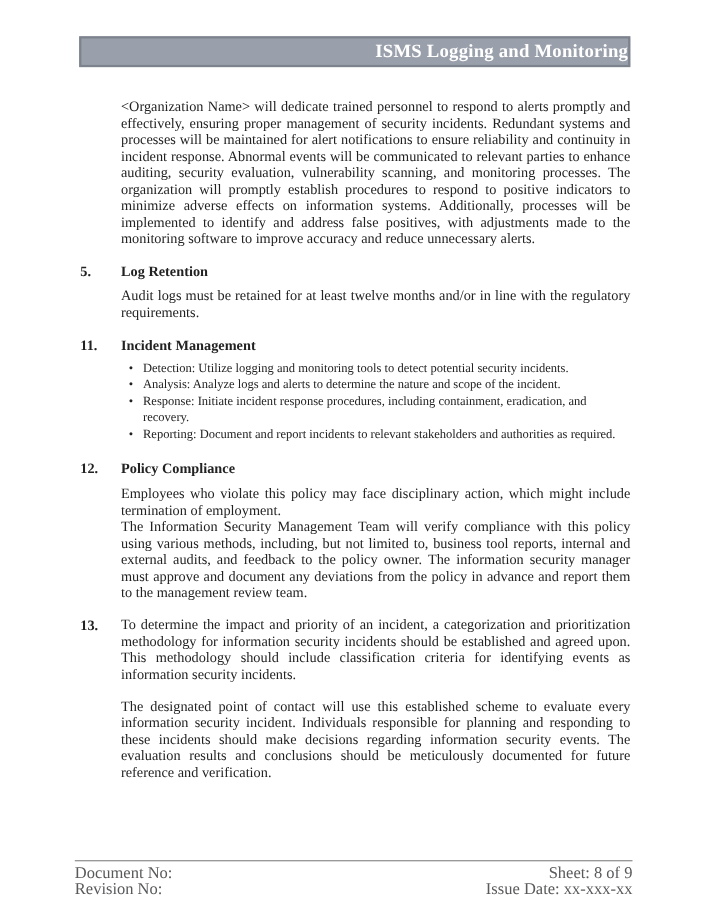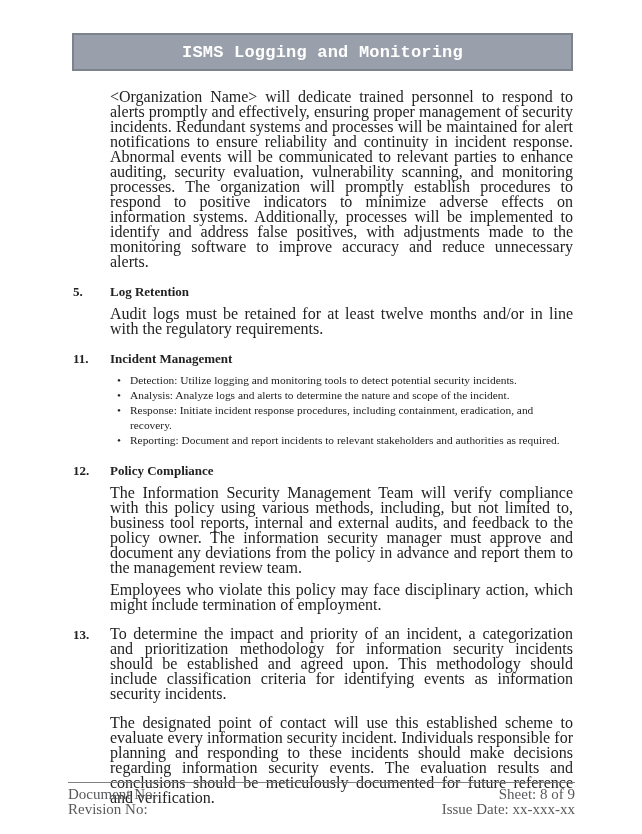--- a/index.html
+++ b/index.html
@@ -1,30 +1,30 @@
 <!DOCTYPE html>
 <html><head>
 <meta charset="utf-8">
 <style>
   html,body { margin:0; padding:0; background:#fff; }
   .page {
     position:relative; width:642px; height:834px; background:#ffffff;
     font-family:"Liberation Serif", serif; color:#222222; overflow:hidden;
   }
   .header-bar {
-    position:absolute; left:72px; top:33px; width:501px; height:38px;
+    position:absolute; left:72px; top:33px; width:501px; height:28px;
     box-sizing:border-box; background:#9aa0ab; border:2px solid #7d838d;
-    display:flex; align-items:center; justify-content:center;font-family:Liberation Mono, monospace;
+    display:flex; align-items:center; justify-content:flex-end;
   }
   .header-title {
     color:#ffffff; font-weight:bold; font-size:17px; letter-spacing:0.2px;
   }
   .content { position:absolute; left:110px; right:69px; top:89px; }
   .para {
-    margin:0; text-align:justify; font-size:16px; line-height:15px;
+    margin:0; text-align:justify; font-size:13px; line-height:15px;
   }
   .section { margin-top:14px; }
   .heading {
     position:relative; font-weight:bold; font-size:13px; line-height:17px;
     margin-bottom:6px;
   }
   .heading .num { position:absolute; left:-37px; top:0; }
   .lead { text-align:left; }
   .bullet-row { display:flex; font-size:11.4px; line-height:15px; text-align:left; }
   .bullet-dot { flex:0 0 20px; box-sizing:border-box; padding-left:7px; }
@@ -83,22 +83,22 @@
           <span class="bullet-text">Reporting: Document and report incidents to relevant stakeholders and authorities as required.</span>
         </div>
       </div>
     </div>
 
     <div class="section">
       <div class="heading">
         <span class="num">12.</span>
         <span>Policy Compliance</span>
       </div>
+      <p class="para gap-sm">Employees who violate this policy may face disciplinary action, which might include termination of employment.</p>
       <p class="para">The Information Security Management Team will verify compliance with this policy using various methods, including, but not limited to, business tool reports, internal and external audits, and feedback to the policy owner. The information security manager must approve and document any deviations from the policy in advance and report them to the management review team.</p>
-      <p class="para gap-sm">Employees who violate this policy may face disciplinary action, which might include termination of employment.</p>
     </div>
 
     <div class="section">
       <div class="heading">
         <span class="num">13.</span>
       </div>
       <p class="para">To determine the impact and priority of an incident, a categorization and prioritization methodology for information security incidents should be established and agreed upon. This methodology should include classification criteria for identifying events as information security incidents.</p>
       <p class="para gap-lg">The designated point of contact will use this established scheme to evaluate every information security incident. Individuals responsible for planning and responding to these incidents should make decisions regarding information security events. The evaluation results and conclusions should be meticulously documented for future reference and verification.</p>
     </div>
 

